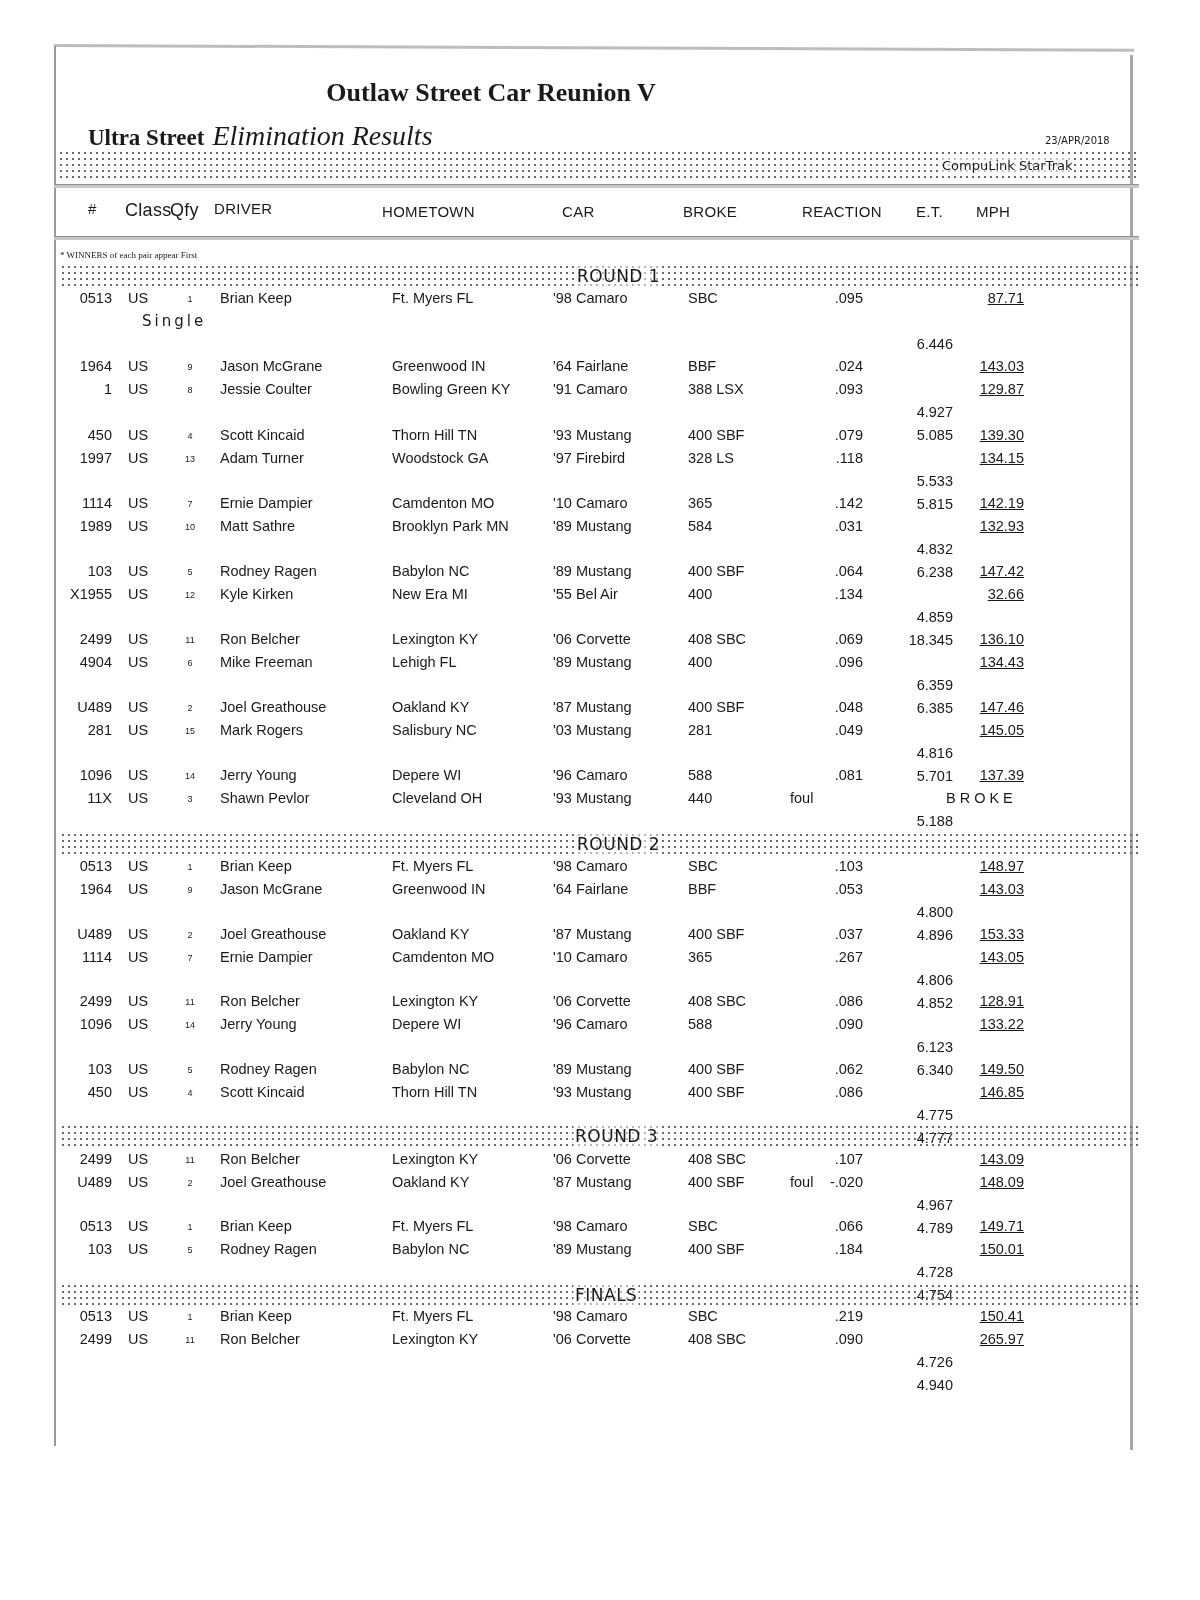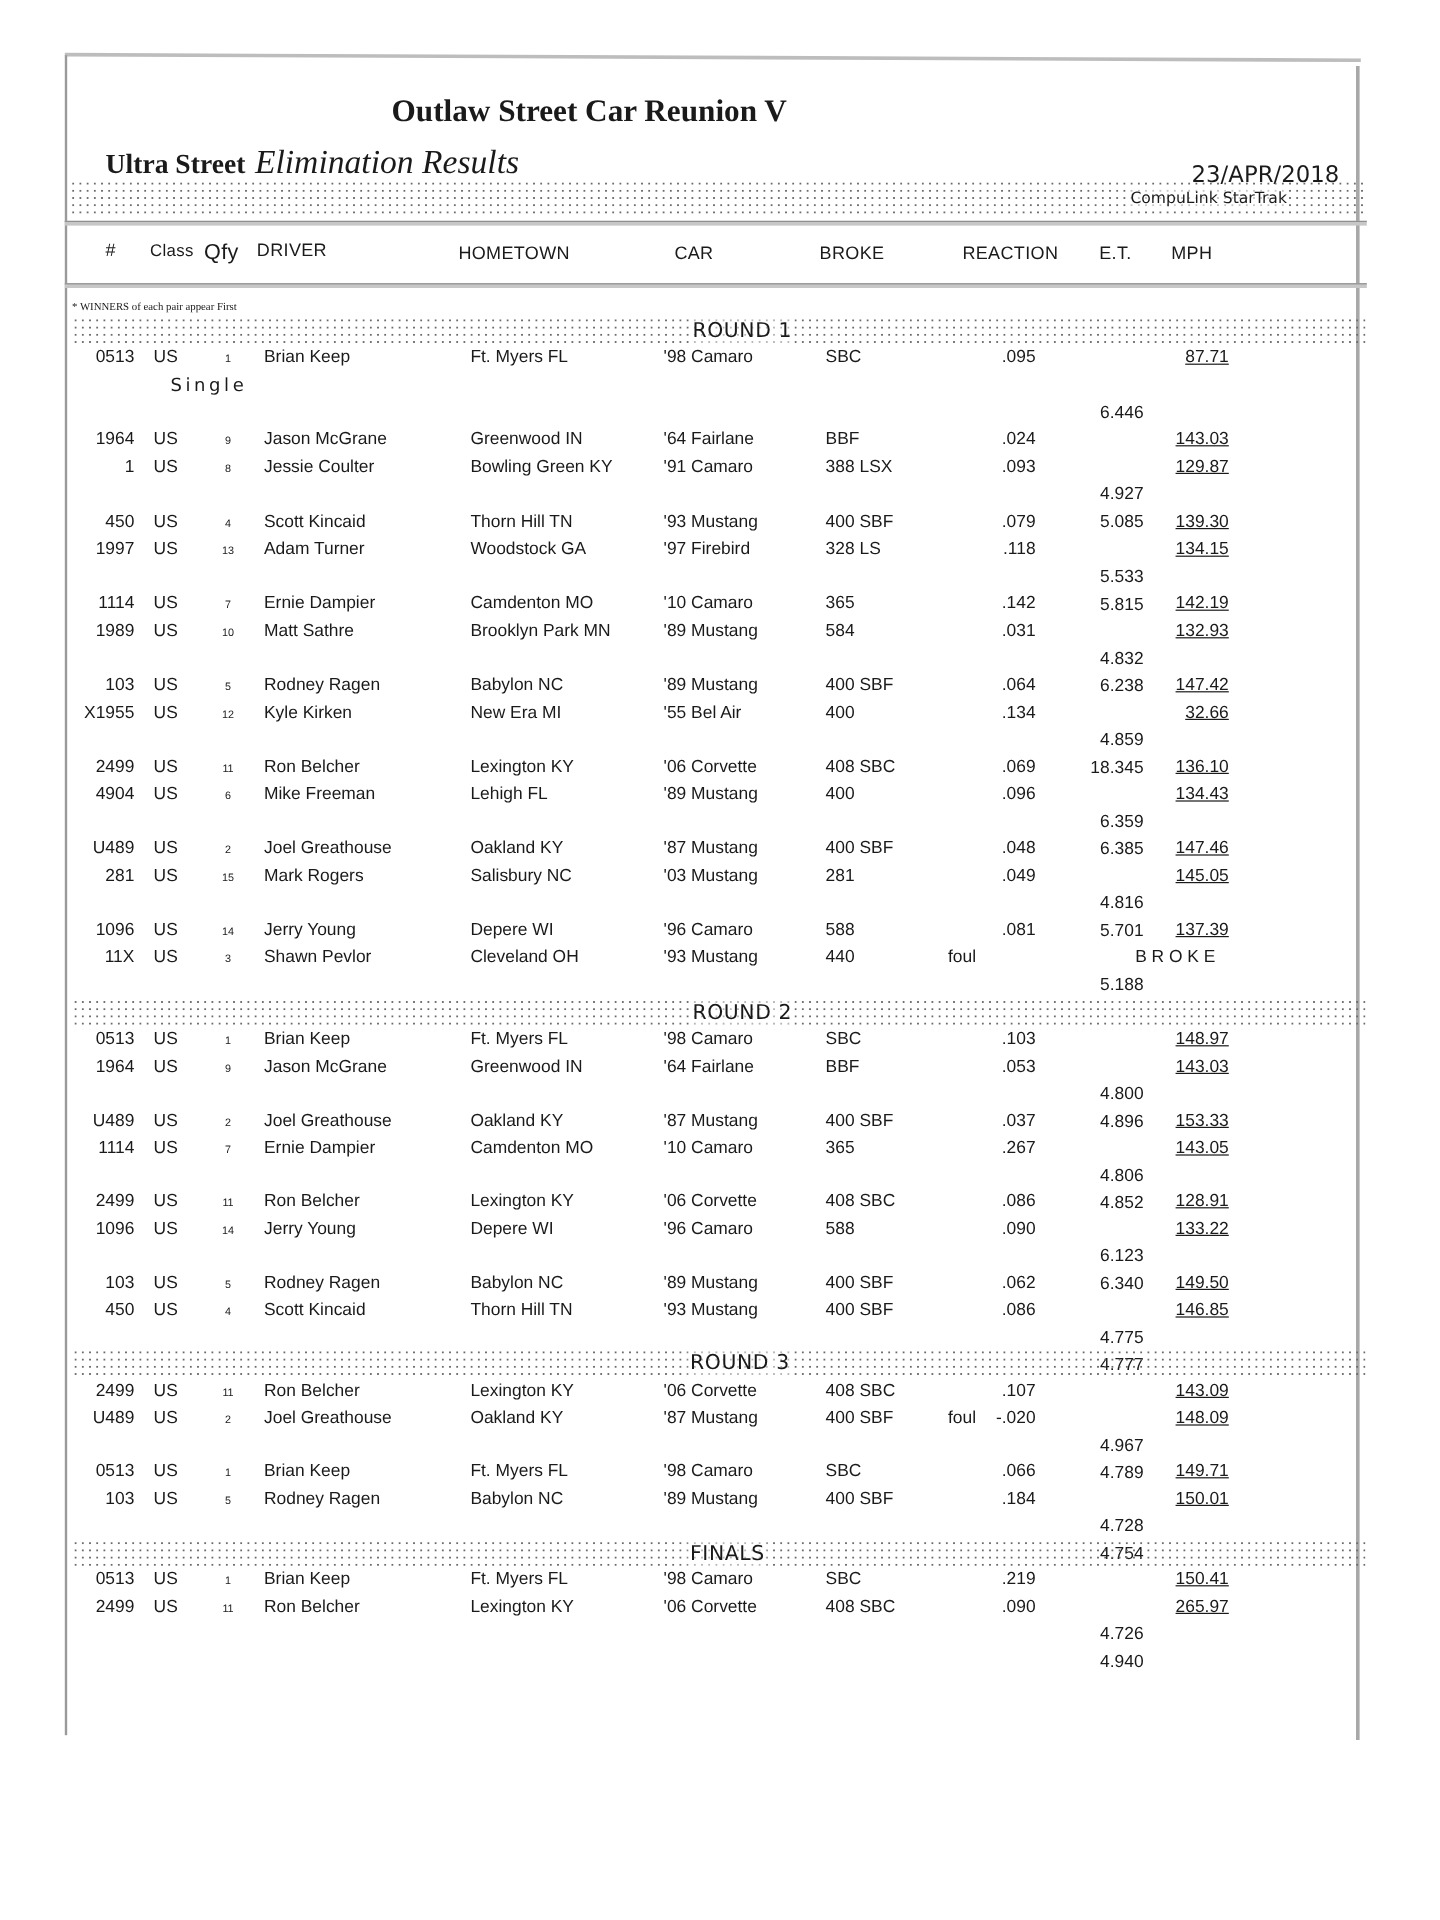--- a/index.html
+++ b/index.html
@@ -4,21 +4,21 @@
 <style>
   html, body { margin:0; padding:0; background:#ffffff; }
   body { width:1200px; height:1600px; position:relative; overflow:hidden; font-family:"DejaVu Sans", sans-serif; color:#1a1a1a; }
   .frame-top { position:absolute; left:54px; top:44px; width:1080px; height:3px; background:#bdbdbd; transform:rotate(0.25deg); transform-origin:left; }
   .frame-left { position:absolute; left:54px; top:46px; width:2px; height:1400px; background:#9a9a9a; }
   .frame-right { position:absolute; left:1130px; top:55px; width:3px; height:1395px; background:#a8a8a8; }
   .title { position:absolute; left:0; width:982px; top:78px; text-align:center; font-family:"Liberation Serif", serif; font-weight:bold; font-size:26px; }
   .class-title { position:absolute; left:88px; top:120px; font-family:"Liberation Serif", serif; font-size:23px; }
   .class-title b { font-weight:bold; }
   .class-title i { font-style:italic; font-size:28px; margin-left:8px; }
-  .date { position:absolute; left:993px; top:135px; font-size:19px; }
+  .date { position:absolute; left:1045px; top:135px; font-size:10px; }
   .dotband { position:absolute; background-image:radial-gradient(circle, #6a6a6a 0.9px, transparent 1.1px); background-size:6px 6px; }
   .vendor { position:absolute; left:942px; top:158px; font-size:13px; background:rgba(255,255,255,0.6); letter-spacing:0; }
   .rule { position:absolute; left:54px; width:1085px; height:3px; background:#c7c7c7; border-top:1px solid #909090; }
   .hdr { position:absolute; top:200px; font-size:15px; font-family:"Liberation Sans", sans-serif; letter-spacing:0.3px; }
   .note { position:absolute; left:60px; top:250px; font-family:"Liberation Serif", serif; font-size:9px; }
   .band-label { position:absolute; font-size:17px; background:rgba(255,255,255,0.5); padding:0 2px; letter-spacing:0.5px;text-align:right; }
   .row { position:absolute; left:0; width:1200px; height:22px; font-size:14.5px; font-family:"Liberation Sans", sans-serif; }
   .row span { position:absolute; white-space:nowrap; }
   .c-num { left:60px; width:52px; text-align:right; }
   .c-class { left:128px; }
@@ -46,21 +46,21 @@
   <b>Ultra Street</b><i>Elimination Results</i>
 </div>
 <div class="date">23/APR/2018</div>
 <div class="dotband" style="left:58px; top:150px; width:1082px; height:30px;"></div>
 <div class="vendor">CompuLink StarTrak</div>
 
 <div class="rule" style="top:184px;"></div>
 
 <div>
   <span class="hdr" style="left:88px;">#</span>
-  <span class="hdr" style="left:125px; font-size:14px;text-align:center;">Class</span>
+  <span class="hdr" style="left:125px; font-size:18px;text-align:center;">Class</span>
   <span class="hdr" style="left:170px; font-size:18px;">Qfy</span>
   <span class="hdr" style="left:214px;">DRIVER</span>
   <span class="hdr" style="left:382px; top:203px;">HOMETOWN</span>
   <span class="hdr" style="left:562px; top:203px;">CAR</span>
   <span class="hdr" style="left:683px; top:203px;">BROKE</span>
   <span class="hdr" style="left:802px; top:203px;">REACTION</span>
   <span class="hdr" style="left:916px; top:203px;">E.T.</span>
   <span class="hdr" style="left:976px; top:203px;">MPH</span>
 </div>
 

